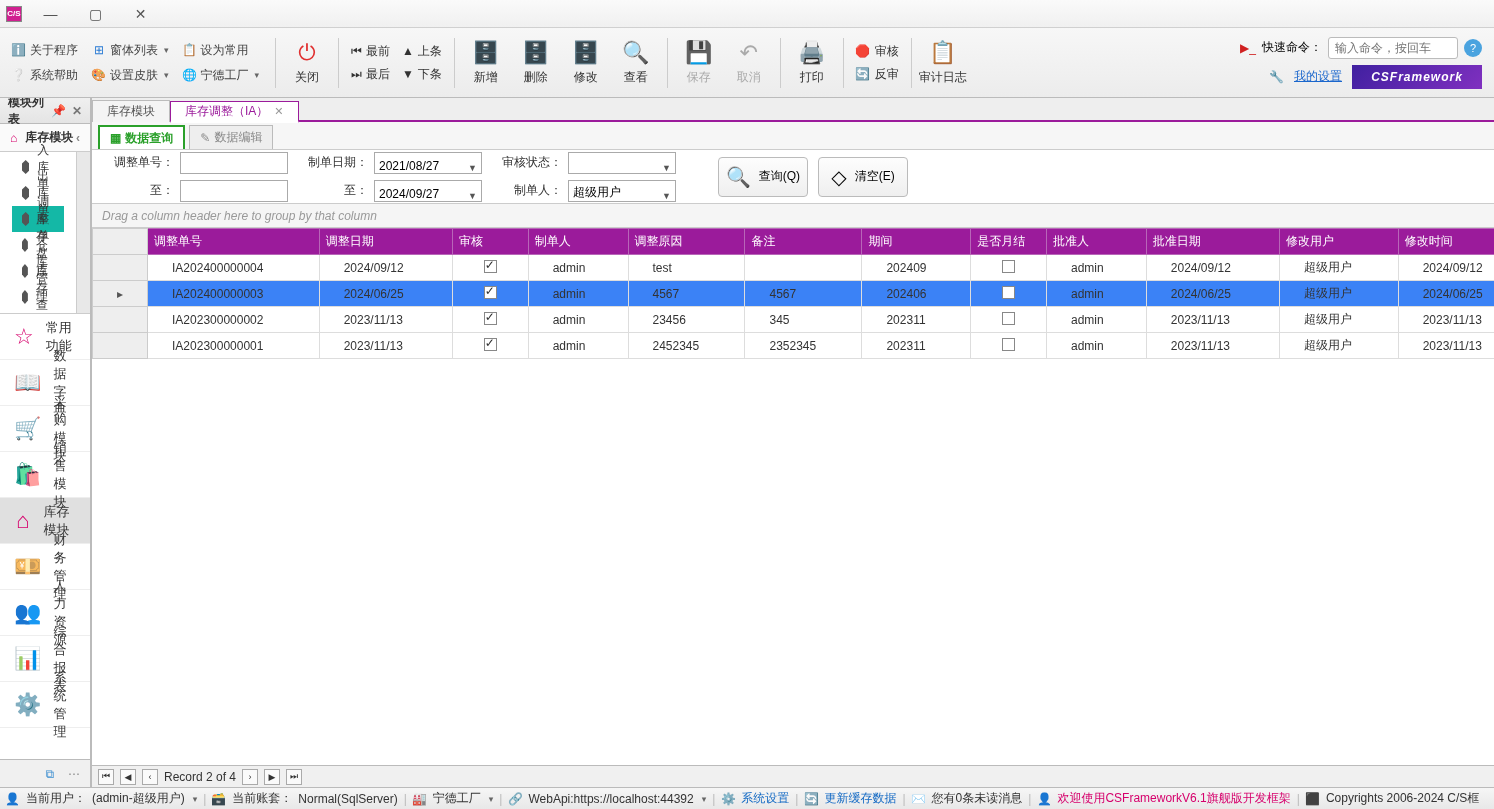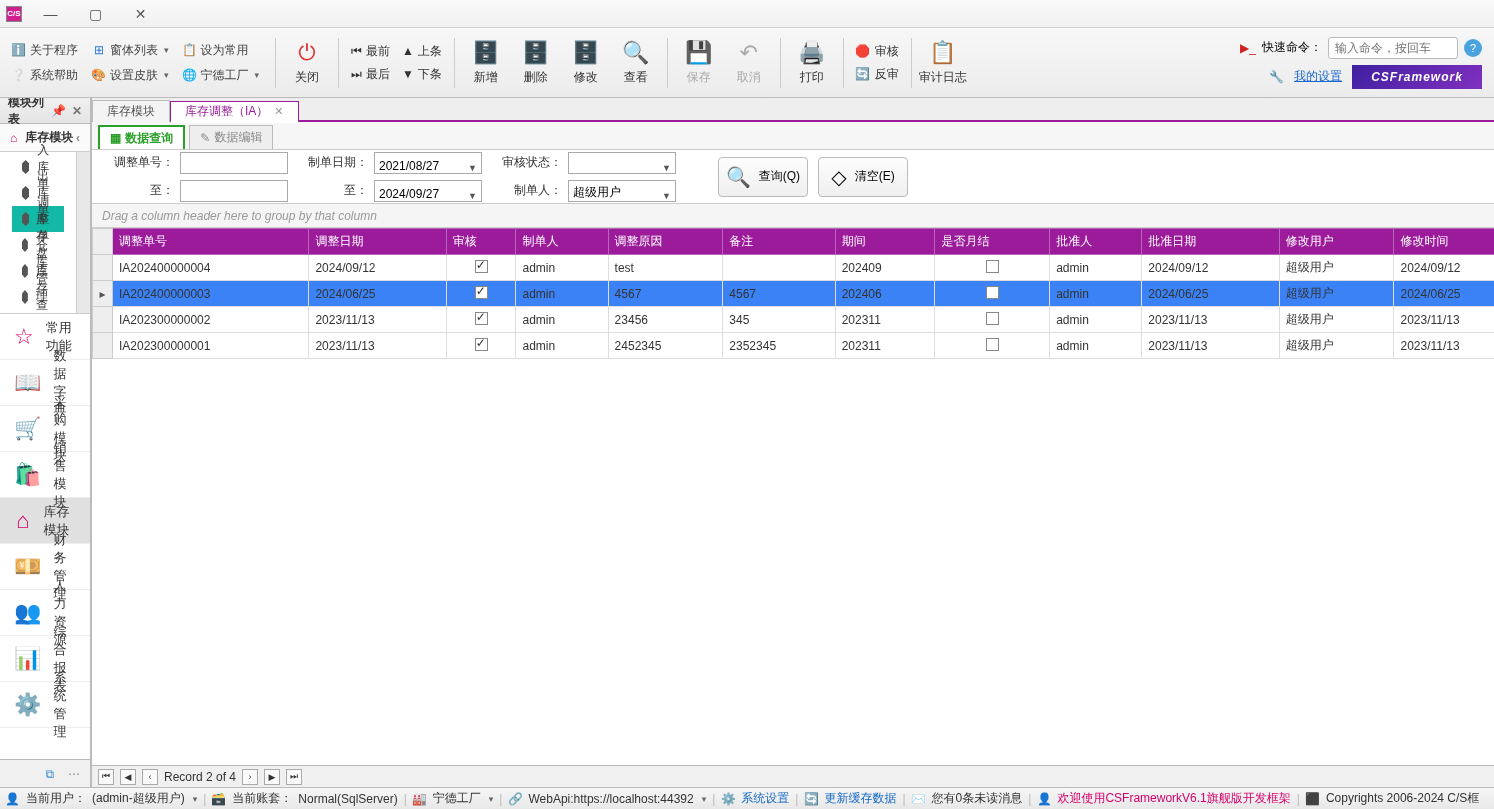--- a/index.html
+++ b/index.html
@@ -57,21 +57,21 @@
 .fgrid{display:grid;grid-template-columns:72px 110px 72px 110px 72px 110px;gap:6px 6px;align-items:center}
 .fgrid label{text-align:right;color:#333}
 .fgrid input,.fgrid .combo{height:22px;border:1px solid #aaa;padding:0 4px;background:#fff;width:108px}
 .combo{display:flex;align-items:flex-end;justify-content:space-between}
 .combo .arr{font-size:9px;color:#555}
 .actionbtn{height:40px;width:90px;border:1px solid #bbb;border-radius:4px;background:linear-gradient(#fdfdfd,#efefef);display:flex;align-items:center;justify-content:center;gap:8px;cursor:pointer}
 .groupbar{height:24px;background:#f5f5f5;border-bottom:1px solid #ccc;display:flex;align-items:center;padding:0 10px;color:#999;font-style:italic}
 .grid{flex:1;overflow:auto;background:#fff}
 table.data{border-collapse:collapse;width:100%;min-width:1440px}
 table.data th{background:#9b1b9b;color:#fff;font-weight:normal;text-align:left;padding:4px 6px;border:1px solid #b866b8;height:22px;position:sticky;top:0}
-table.data td{border:1px solid #ddd;padding:4px 6px;height:24px;color:#333;white-space:nowrap}
+table.data td{border:1px solid #ddd;padding:4px 24px;height:24px;color:#333;white-space:nowrap}
 table.data tr.sel td{background:#3b82f6}
 table.data td.chk{text-align:center}
 table.data td.chk .box{display:inline-block;width:13px;height:13px;border:1px solid #888;background:#fff;position:relative}
 table.data td.chk .box.checked::after{content:"✓";position:absolute;top:-3px;left:0;color:#333;font-size:12px}
 table.data th.sel-col,table.data td.sel-col{width:20px;background:#eee;border:1px solid #ccc;text-align:center;color:#555}
 table.data tr.sel td.sel-col{background:#eee}
 .pager{height:22px;background:#f0f0f0;border-top:1px solid #bbb;display:flex;align-items:center;gap:6px;padding:0 6px;color:#333}
 .pager .pbtn{width:16px;height:16px;border:1px solid #aaa;background:#fafafa;display:flex;align-items:center;justify-content:center;font-size:9px;cursor:pointer}
 .statusbar{height:22px;background:linear-gradient(#f6f6f6,#e8e8e8);border-top:1px solid #bbb;display:flex;align-items:center;gap:6px;padding:0 6px;color:#333;overflow:hidden;white-space:nowrap}
 .statusbar .sep2{color:#bbb}

